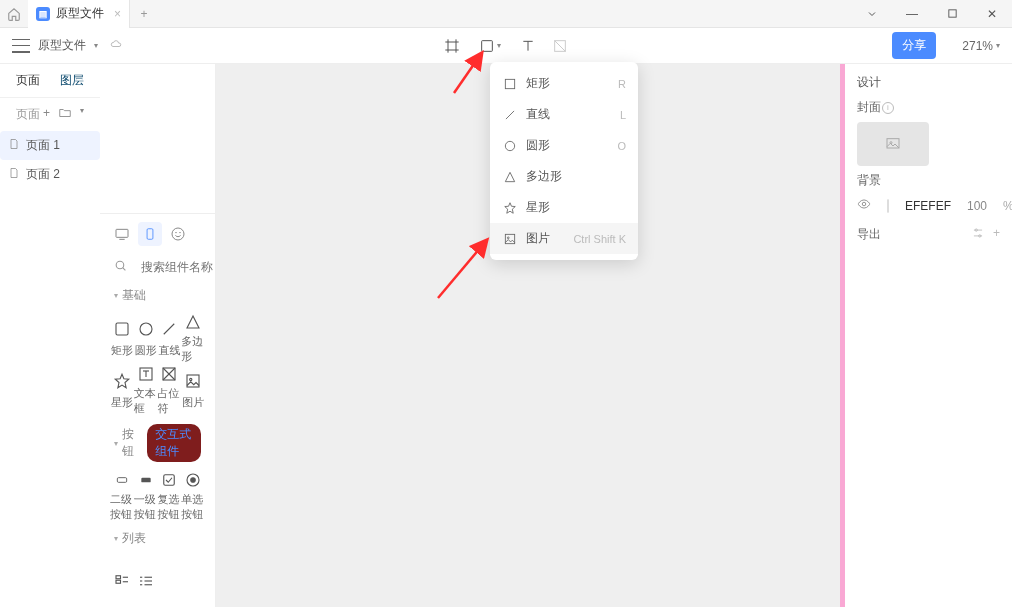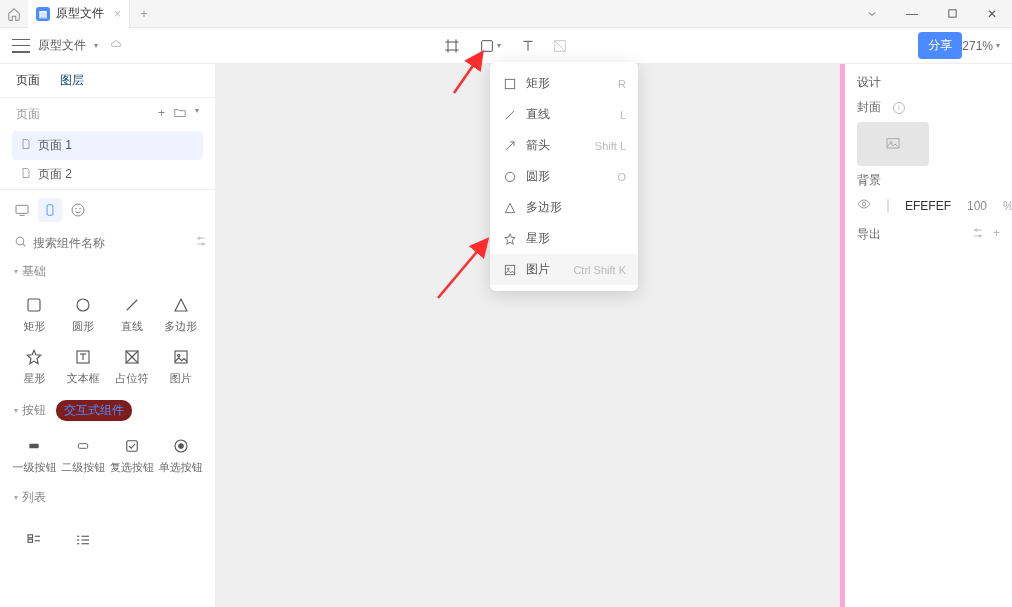--- a/index.html
+++ b/index.html
@@ -17,66 +17,66 @@
     .header{height:36px;display:flex;align-items:center;border-bottom:1px solid #eee;padding:0 12px;gap:8px}
     .burger{width:18px;height:14px;display:flex;flex-direction:column;justify-content:space-between}
     .burger span{height:1.5px;background:#666}
     .doc-name{color:#555}
     .cloud{color:#bbb;margin-left:2px}
     .toolbar{display:flex;gap:6px;position:absolute;left:50%;transform:translateX(-50%)}
     .tool{width:26px;height:26px;display:flex;align-items:center;justify-content:center;border-radius:4px;color:#555}
     .tool.dropdown{width:38px;gap:2px}
     .tool.disabled{color:#ccc}
     .chev{font-size:8px;color:#888}
-    .head-right{margin-left:auto;display:flex;align-items:center;gap:0}
+    .head-right{margin-left:auto;display:flex;align-items:center;gap:26px}
     .share{background:#4b8bff;color:#fff;padding:5px 10px;border-radius:4px}
     .zoom{color:#666;display:flex;align-items:center;gap:3px}
     
     .body{display:flex;height:calc(607px - 28px - 36px)}
-    .left{width:216px;border-right:1px solid #eee;display:flex;flex-direction:column}
+    .left{width:216px;border-right:1px solid #eee;display:flex;flex-direction:row}
     .canvas{flex:1;background:#efefef;position:relative}
     .right{width:172px;border-left:5px solid #f9a8d4;padding:10px 12px}
     
     .left-top{flex:0 0 auto}
     .tabbar{display:flex;gap:20px;padding:8px 16px;border-bottom:1px solid #f0f0f0}
     .tabbar span{color:#0c4a6e;cursor:pointer}
     .tabbar span.active{color:#333}
     .page-head{display:flex;align-items:center;padding:8px 16px;color:#999}
     .page-head .icons{margin-left:auto;display:flex;gap:8px;color:#888}
-    .page-list{padding:0 12px}
+    .page-list{padding:0 0}
     .page-item{display:flex;align-items:center;gap:6px;padding:6px 8px;border-radius:4px;color:#555}
     .page-item.selected{background:#eef3ff}
     .page-item .file-icon{color:#888}
     
     .left-bottom{flex:1 1 auto;border-top:1px solid #eee;overflow:auto;margin-top:auto}
     .mini-tabs{display:flex;gap:4px;padding:8px 10px;align-items:center}
     .mini-tab{width:24px;height:24px;display:flex;align-items:center;justify-content:center;border-radius:4px;color:#888}
     .mini-tab.active{background:#eef3ff;color:#4b8bff}
-    .search-row{display:flex;align-items:center;padding:4px 14px;gap:6px;color:#999}
+    .search-row{display:flex;align-items:center;padding:4px 14px;gap:14px;color:#999}
     .search-row input{border:none;outline:none;flex:1;font-size:12px;color:#666}
     .search-opt{margin-left:auto;color:#bbb}
     .section-label{display:flex;align-items:center;gap:4px;padding:8px 14px;color:#888}
     .section-label .tri{font-size:8px;color:#aaa}
     .pill{background:#7f1d1d;color:#4b8bff;padding:2px 8px;border-radius:10px;margin-left:6px}
     .grid{display:grid;grid-template-columns:repeat(4,1fr);gap:0;padding:0 10px}
     .comp{display:flex;flex-direction:column;align-items:center;justify-content:center;gap:3px;height:52px;border-radius:4px}
     .comp .ico{width:22px;height:22px;display:flex;align-items:center;justify-content:center;color:#555;font-size:16px}
     .comp .lbl{font-size:11px;color:#666}
     
     .dropdown-panel{position:absolute;left:490px;top:62px;width:148px;background:#fff;border-radius:6px;box-shadow:0 4px 18px rgba(0,0,0,.15);padding:6px 0;z-index:5}
     .dd-item{display:flex;align-items:center;gap:8px;padding:7px 12px;color:#555}
     .dd-item.hover{background:#f5f5f5}
     .dd-ico{width:16px;display:flex;justify-content:center;color:#666}
     .dd-sc{margin-left:auto;color:#bbb;font-size:11px}
     
     .arrow{position:absolute;color:#ff2d2d;z-index:6}
     .arrow svg{overflow:visible}
     
     .r-title{font-size:12px;color:#555;margin-bottom:8px}
-    .r-sub{color:#666;margin-top:6px;display:flex;align-items:center;gap:12px}
+    .r-sub{color:#666;margin-top:6px;display:flex;align-items:center;gap:1px}
     .r-sub .q{width:12px;height:12px;border:1px solid #bbb;border-radius:50%;display:flex;align-items:center;justify-content:center;font-size:8px;color:#bbb}
     .thumb{width:72px;height:44px;background:#e5e5e5;border-radius:4px;margin-top:6px;display:flex;align-items:center;justify-content:center;color:#aaa}
     .bg-row{display:flex;align-items:center;gap:16px;margin-top:8px}
     .swatch{width:14px;height:14px;border:1px solid #ddd;border-radius:2px}
     .opacity{color:#888}
     .pct{color:#aaa}
     .export-row{display:flex;align-items:center;margin-top:12px;color:#666;gap:8px}
     .export-icons{margin-left:auto;display:flex;gap:8px;color:#bbb}
     .eye{color:#888}
   </style>
@@ -307,33 +307,33 @@
       </div>
 
       <div class="section-label">
           <span class="tri">▾</span>
           <span>按钮</span>
           <span class="pill">交互式组件</span>
         </div>
       <div class="grid">
         <div class="comp">
             <div class="ico">
+              <svg width="20" height="14" viewBox="0 0 24 24" fill="none" stroke="currentColor" stroke-width="1.5">
+                <rect x="4" y="8" width="16" height="8" rx="2"></rect>
+              </svg>
+            </div>
+            <div class="lbl">二级按钮</div>
+          </div>
+        <div class="comp">
+            <div class="ico">
               <svg width="20" height="14" viewBox="0 0 24 24">
                 <rect x="4" y="8" width="16" height="8" rx="2" fill="#555"></rect>
               </svg>
             </div>
             <div class="lbl">一级按钮</div>
-          </div>
-        <div class="comp">
-            <div class="ico">
-              <svg width="20" height="14" viewBox="0 0 24 24" fill="none" stroke="currentColor" stroke-width="1.5">
-                <rect x="4" y="8" width="16" height="8" rx="2"></rect>
-              </svg>
-            </div>
-            <div class="lbl">二级按钮</div>
           </div>
         <div class="comp">
             <div class="ico">
               <svg width="18" height="18" viewBox="0 0 24 24" fill="none" stroke="currentColor" stroke-width="1.5">
                 <rect x="5" y="5" width="14" height="14" rx="2"></rect>
                 <polyline points="8 12 11 15 16 9"></polyline>
               </svg>
             </div>
             <div class="lbl">复选按钮</div>
           </div>
@@ -431,30 +431,20 @@
       <span class="dd-sc">R</span>
     </div>
   <div class="dd-item">
       <span class="dd-ico">
         <svg width="14" height="14" viewBox="0 0 24 24" fill="none" stroke="currentColor" stroke-width="1.5">
           <line x1="5" y1="19" x2="19" y2="5"></line>
         </svg>
       </span>
       <span>直线</span>
       <span class="dd-sc">L</span>
-    </div>
-  <div class="dd-item">
-      <span class="dd-ico">
-        <svg width="14" height="14" viewBox="0 0 24 24" fill="none" stroke="currentColor" stroke-width="1.5">
-          <line x1="5" y1="19" x2="19" y2="5"></line>
-          <polyline points="12 5 19 5 19 12"></polyline>
-        </svg>
-      </span>
-      <span>箭头</span>
-      <span class="dd-sc">Shift L</span>
     </div>
   <div class="dd-item">
       <span class="dd-ico">
         <svg width="14" height="14" viewBox="0 0 24 24" fill="none" stroke="currentColor" stroke-width="1.5">
           <circle cx="12" cy="12" r="8"></circle>
         </svg>
       </span>
       <span>圆形</span>
       <span class="dd-sc">O</span>
     </div>

